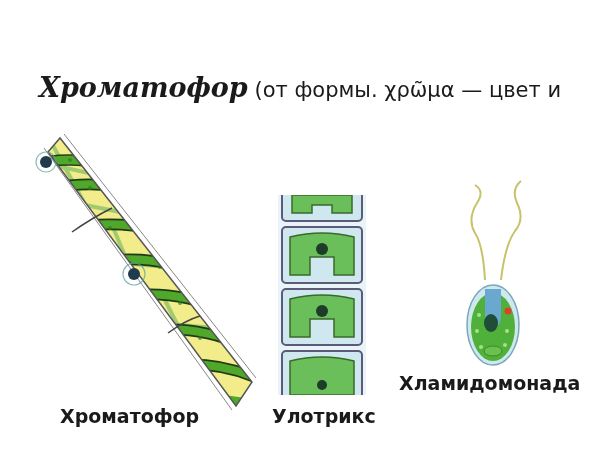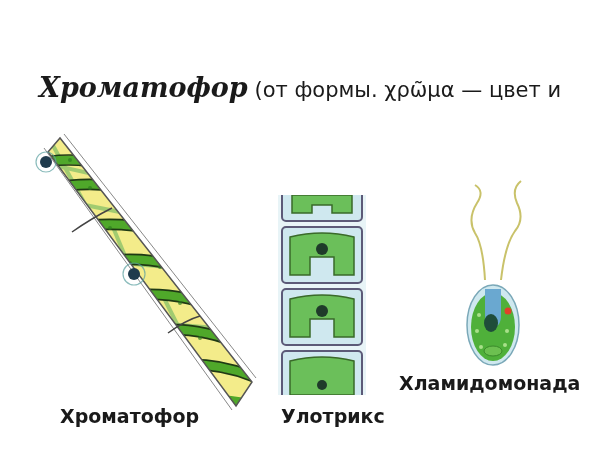--- a/index.html
+++ b/index.html
@@ -118,14 +118,14 @@
     <circle cx="34" cy="140" r="2"></circle>
       <circle cx="32" cy="156" r="2"></circle>
       <circle cx="62" cy="156" r="2"></circle>
     <circle cx="36" cy="172" r="2"></circle>
       <circle cx="60" cy="170" r="2"></circle>
   </g>
   <ellipse cx="48" cy="176" rx="9" ry="5" fill="#6cc050" stroke="#3a8a2a" stroke-width="1"></ellipse>
 </svg>
 
 <div class="label" style="left:60px;top:405px;">Хроматофор</div>
-<div class="label" style="left:281px;top:405px;">Улотрикс</div>
+<div class="label" style="left:272px;top:405px;">Улотрикс</div>
 <div class="label" style="left:399px;top:372px;">Хламидомонада</div>
 
 </body></html>

